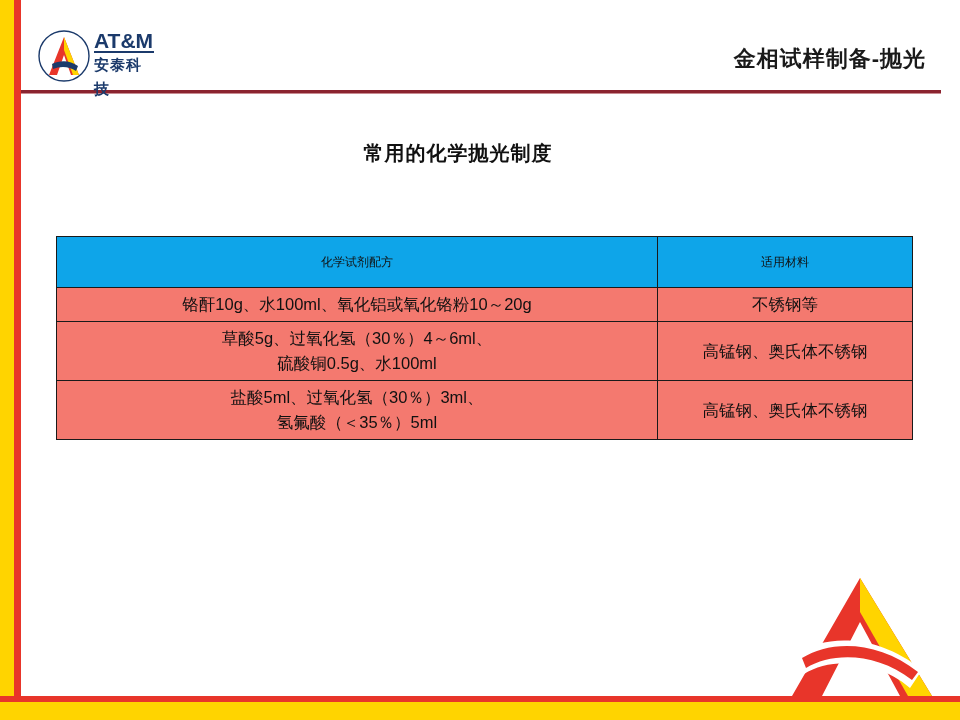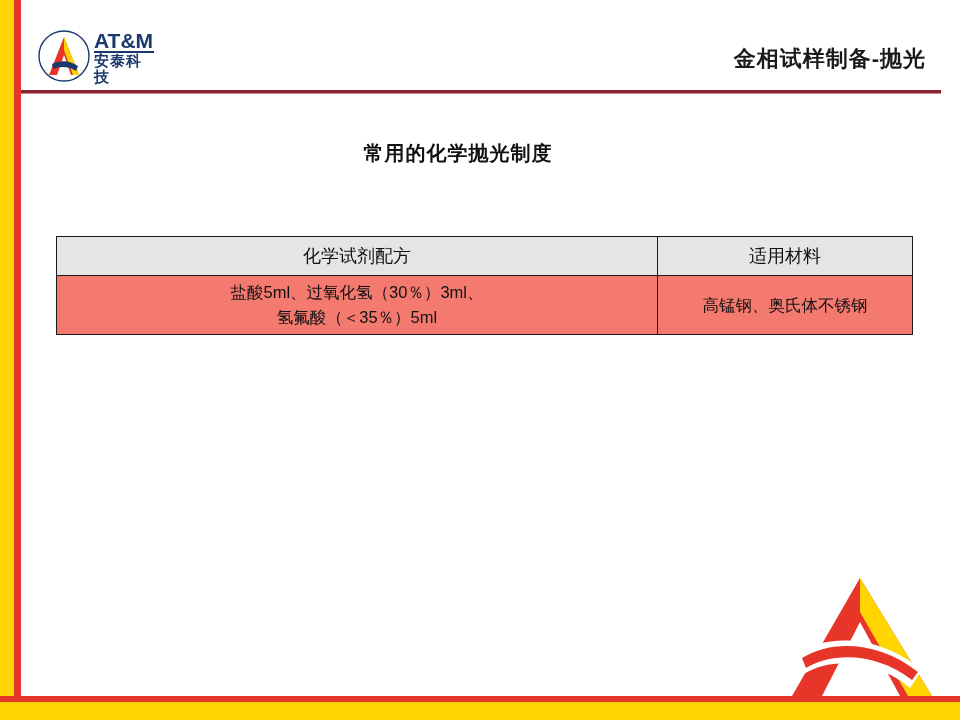--- a/index.html
+++ b/index.html
@@ -101,21 +101,21 @@
     font-size: 21px;
     font-weight: bold;
     color: #1b3a6b;
     line-height: 18px;
     letter-spacing: 0px;
   }
   .logo-cn {
     font-size: 15px;
     font-weight: bold;
     color: #1b3a6b;
-    line-height: 16px;
+    line-height: 24px;
     letter-spacing: 1px;
   }
   .logo-underline {
     margin-top: 1px;
     width: 60px;
     height: 2px;
     background: #1b3a6b;
   }
 
   
@@ -149,24 +149,24 @@
     border: 1px solid #1a1a1a;
     text-align: center;
     vertical-align: middle;
     font-weight: normal;
     color: #111111;
     font-size: 16.5px;
     line-height: 25px;
     padding: 4px 6px;
   }
   table.chem thead th {
-    background: #e5e5e5;
-    font-size: 18px;
+    background: #0ea5e9;
+    font-size: 12px;
     height: 34px;
-    padding: 2px 6px;
+    padding: 8px 6px;
   }
   .col-formula { width: 601px; }
   .col-material { width: 255px; }
   .cell-lines div { white-space: nowrap; }
 
   
   .bottom-yellow {
     position: absolute;
     left: 0;
     bottom: 0;
@@ -230,20 +230,33 @@
       </colgroup>
       <thead>
         <tr>
           <th>化学试剂配方</th>
           <th>适用材料</th>
         </tr>
       </thead>
       <tbody>
         <tr>
           <td class="cell-lines">
+            <div>铬酐10g、水100ml、氧化铝或氧化铬粉10～20g</div>
+          </td>
+          <td>不锈钢等</td>
+        </tr>
+        <tr>
+          <td class="cell-lines">
+            <div>草酸5g、过氧化氢（30％）4～6ml、</div>
+            <div>硫酸铜0.5g、水100ml</div>
+          </td>
+          <td>高锰钢、奥氏体不锈钢</td>
+        </tr>
+        <tr>
+          <td class="cell-lines">
             <div>盐酸5ml、过氧化氢（30％）3ml、</div>
             <div>氢氟酸（＜35％）5ml</div>
           </td>
           <td>高锰钢、奥氏体不锈钢</td>
         </tr>
       </tbody>
     </table>
   </div>
 
   <div class="bottom-red"></div>

